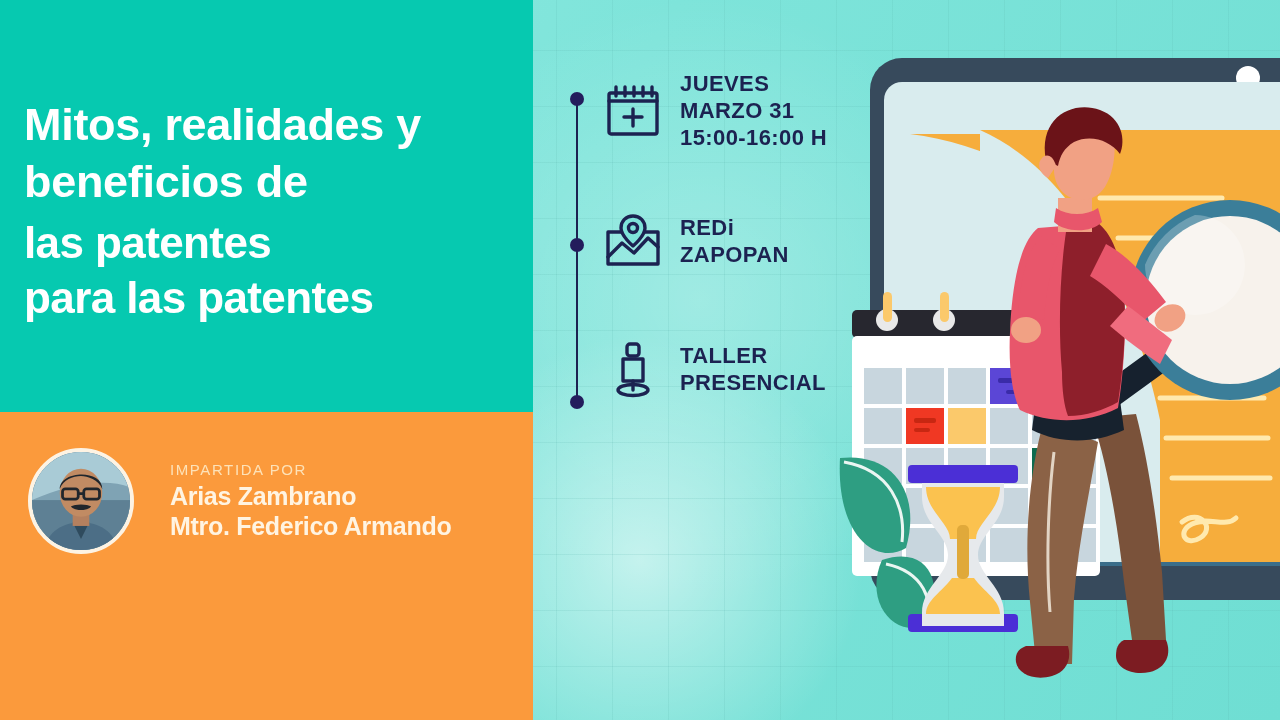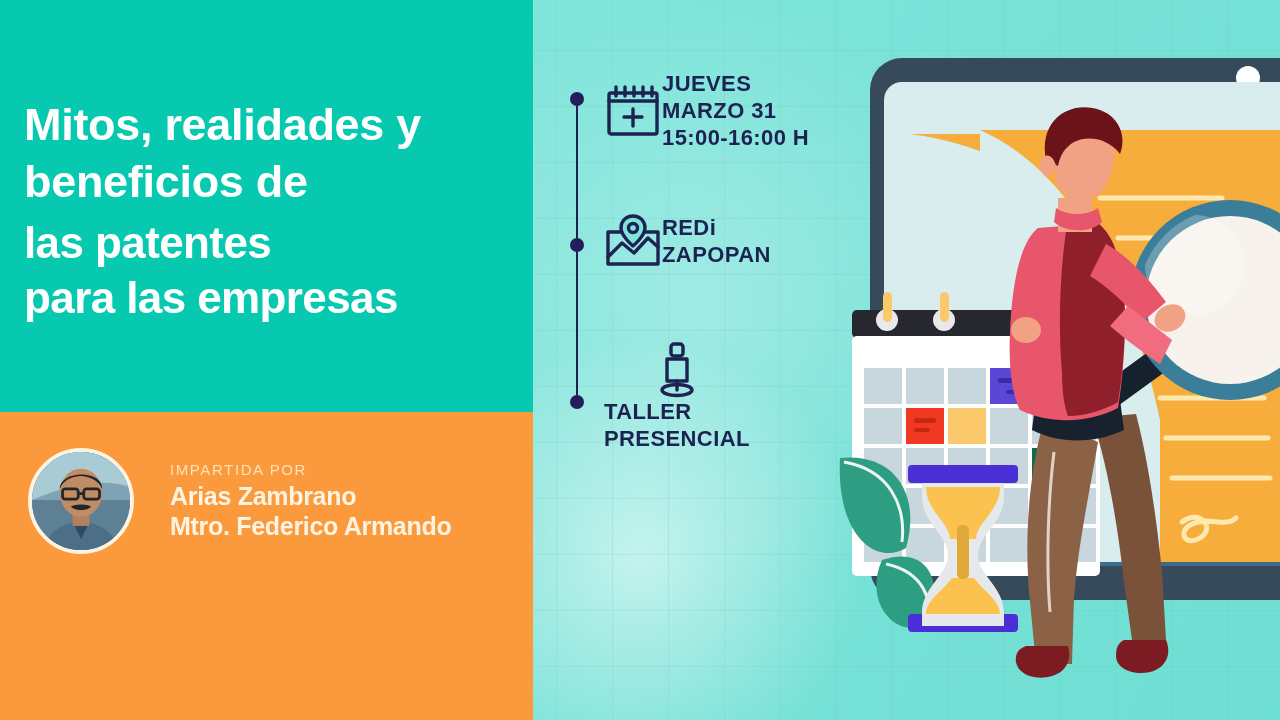--- a/index.html
+++ b/index.html
@@ -84,25 +84,25 @@
   }
   .tl-dot {
     position:absolute; left:0; width:14px; height:14px; border-radius:50%;
     background:#231D5C;
   }
 
   
   .info-row { position:absolute; display:flex; align-items:center; }
   #row-date { left:604px; top:70px; }
   #row-place { left:604px; top:212px; }
-  #row-type { left:604px; top:340px;flex-direction:column; }
+  #row-type { left:604px; top:340px; }
 
   .info-icon { flex:0 0 auto; width:58px; height:58px; }
   .info-text {
-    color:#1C2251;
+    margin-left:18px; color:#1C2251;
     font-weight:bold; font-size:22px; line-height:27px;
     letter-spacing:0.4px;
   }
 
   
   #illus { position:absolute; left:830px; top:0; width:450px; height:720px; }
 </style>
 </head>
 <body>
 
@@ -270,21 +270,21 @@
   </svg>
 </div>
 
 <div id="left-teal"></div>
 <div id="left-orange"></div>
 
 <div id="title-block">
   <div class="t-light">Mitos, realidades y</div>
   <div class="t-light">beneficios de</div>
   <div class="t-bold" id="t-bold1">las patentes</div>
-  <div class="t-bold" id="t-bold2">para las empresas</div>
+  <div class="t-bold" id="t-bold2">para las patentes</div>
 </div>
 
 <div id="speaker">
   <div id="avatar">
     <svg class="photo" viewBox="0 0 106 106" xmlns="http://www.w3.org/2000/svg">
       <rect width="106" height="106" fill="#7FA3B4"></rect>
       <path d="M0,0 H106 V38 C80,28 40,34 0,52 Z" fill="#A9CBD6"></path>
       <rect x="0" y="52" width="106" height="54" fill="#5E8094"></rect>
 
       <path d="M14,106 C16,86 34,76 53,76 C72,76 90,86 92,106 Z" fill="#4C6E86"></path>

